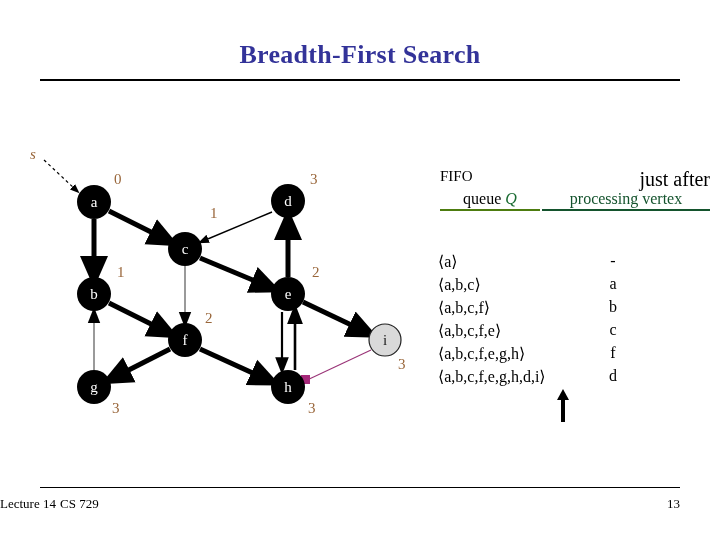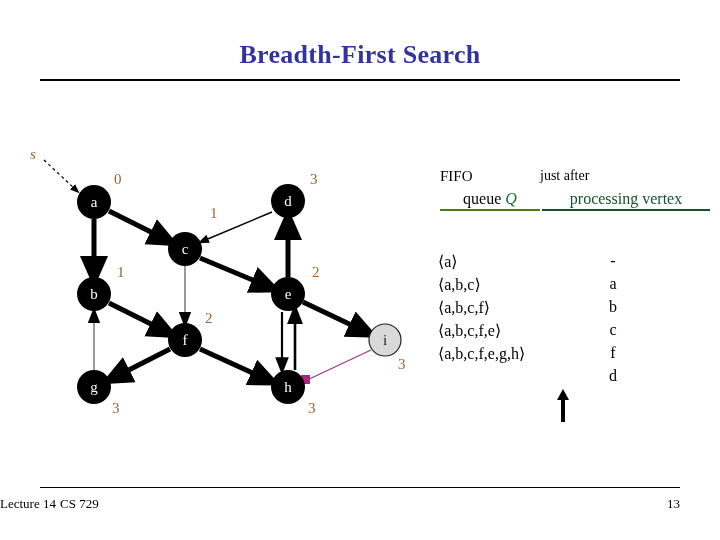--- a/index.html
+++ b/index.html
@@ -99,22 +99,22 @@
     top: 0;
     width: 100px;
     font-size: 15px;
     color: #000;
   }
   .th-top-right {
     position: absolute;
     left: 110px;
     top: 0;
     width: 170px;
-    text-align: left;
-    font-size: 14px;
+    text-align: right;
+    font-size: 20px;
     color: #000;
   }
   .th-bot-left {
     position: absolute;
     left: 10px;
     top: 22px;
     width: 100px;
     text-align: center;
     font-size: 16px;
     color: #000;
@@ -327,20 +327,21 @@
       </div>
       <div class="trow">
         <span class="tcell-queue">⟨a,b,c,f,e⟩</span>
         <span class="tcell-vertex">c</span>
       </div>
       <div class="trow">
         <span class="tcell-queue">⟨a,b,c,f,e,g,h⟩</span>
         <span class="tcell-vertex">f</span>
       </div>
       <div class="trow">
+        <span class="tcell-queue">⟨a,b,c,f,e,g,h,d,i⟩</span>
         <span class="tcell-vertex">d</span>
       </div>
     </div>
 
     <svg id="pointer-arrow" viewBox="0 0 20 34">
       <line x1="10" y1="33" x2="10" y2="10" stroke="#000000" stroke-width="4"></line>
       <path d="M10,0 L16,11 L4,11 z" fill="#000000"></path>
     </svg>
   </div>
 

